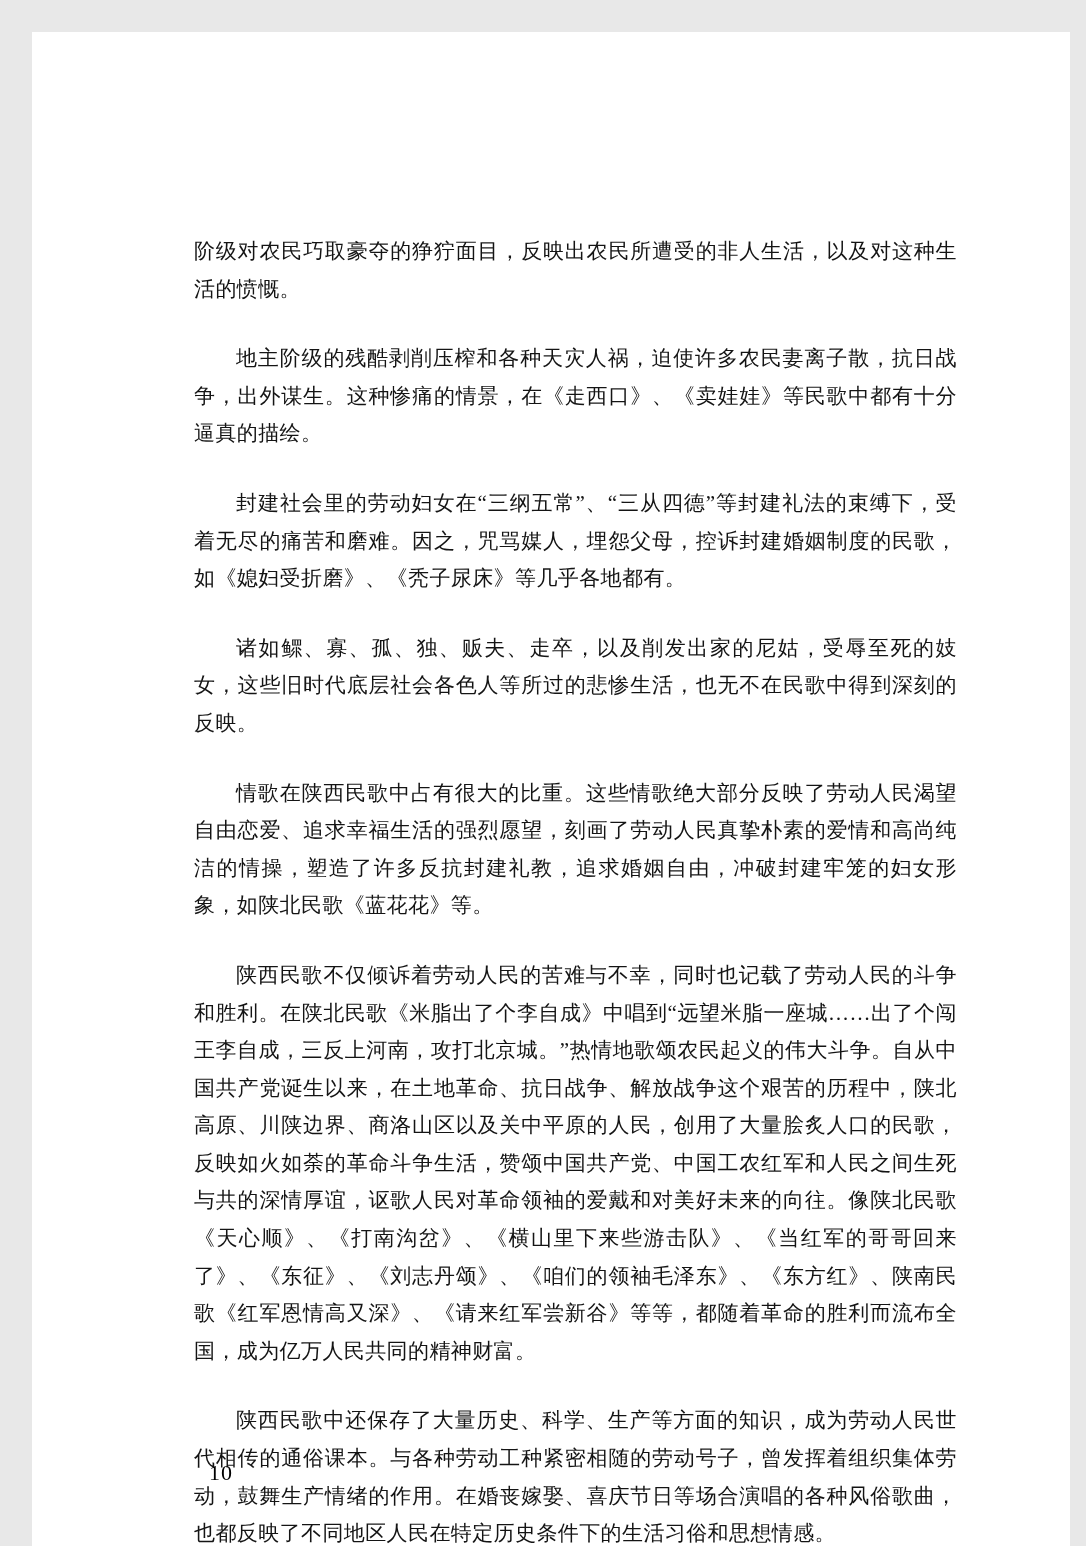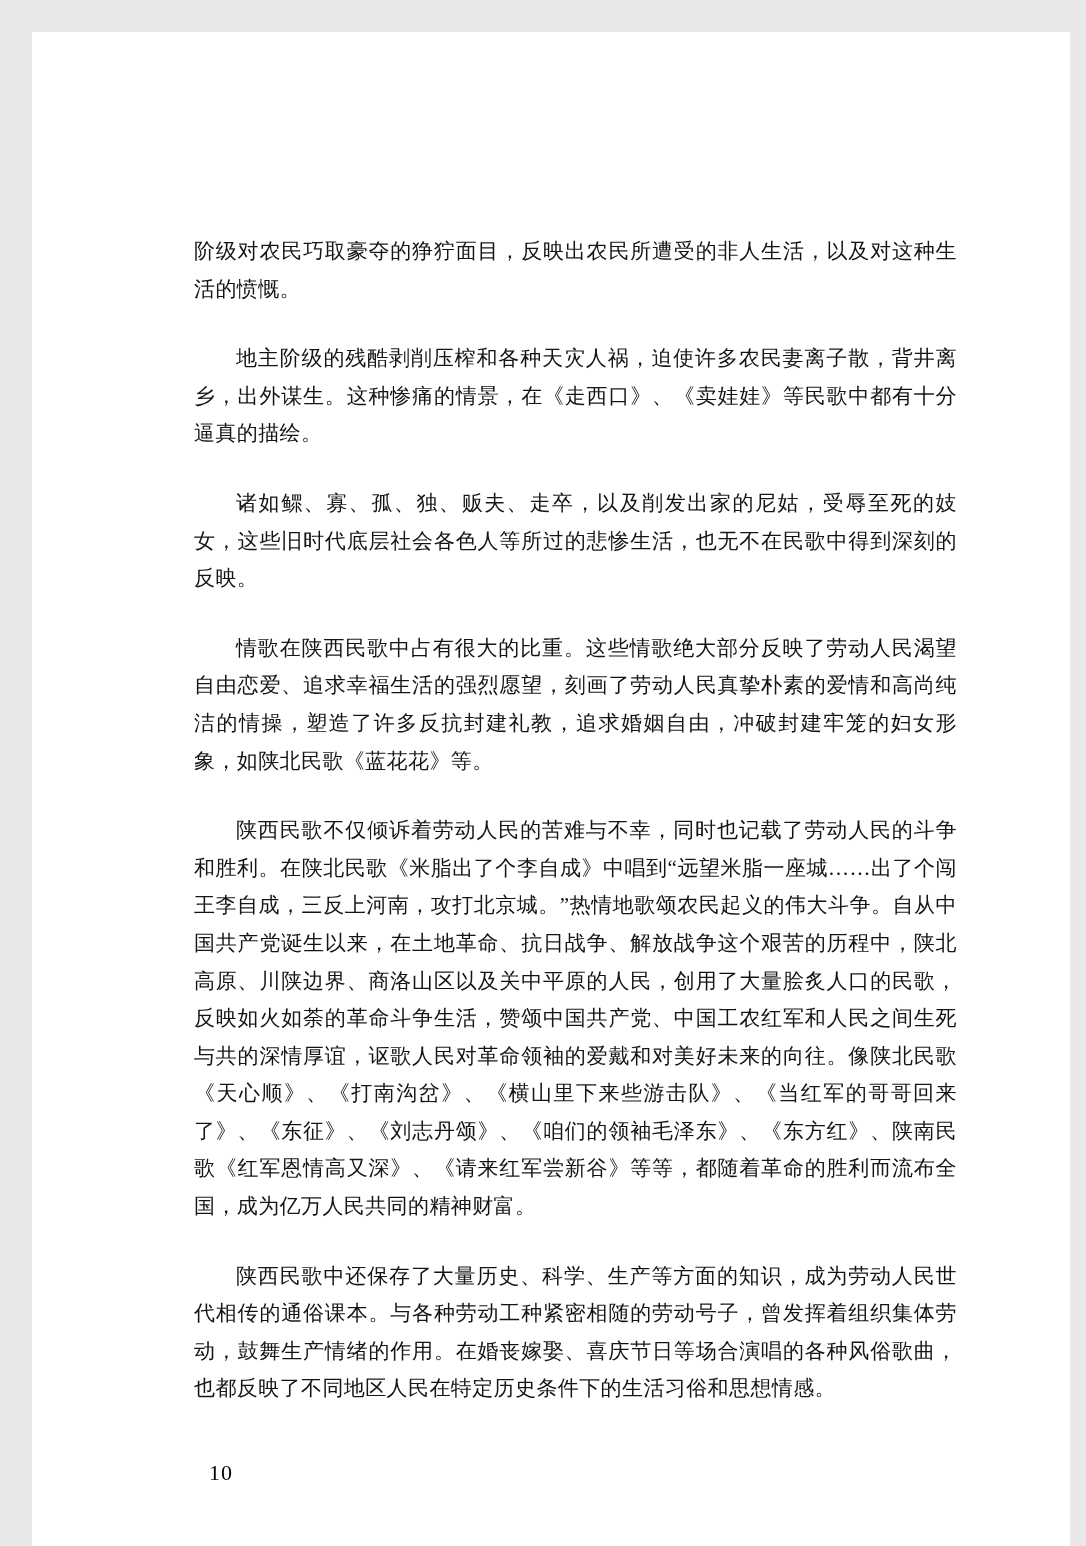--- a/index.html
+++ b/index.html
@@ -56,21 +56,22 @@
     font-size: 33px;
     font-family: "DejaVu Serif", serif;
   }
 </style>
 </head>
 <body>
 
 <div class="page">
   <div class="text-block">
     <p class="para no-indent">阶级对农民巧取豪夺的狰狞面目，反映出农民所遭受的非人生活，以及对这种生活的愤慨。</p>
-    <p class="para">地主阶级的残酷剥削压榨和各种天灾人祸，迫使许多农民妻离子散，背井离乡，出外谋生。这种惨痛的情景，在《走西口》、《卖娃娃》等民歌中都有十分逼真的描绘。</p>
+    <p class="para">地主阶级的残酷剥削压榨和各种天灾人祸，迫使许多农民妻离子散，抗日战争，出外谋生。这种惨痛的情景，在《走西口》、《卖娃娃》等民歌中都有十分逼真的描绘。</p>
+    <p class="para">封建社会里的劳动妇女在“三纲五常”、“三从四德”等封建礼法的束缚下，受着无尽的痛苦和磨难。因之，咒骂媒人，埋怨父母，控诉封建婚姻制度的民歌，如《媳妇受折磨》、《秃子尿床》等几乎各地都有。</p>
     <p class="para">诸如鳏、寡、孤、独、贩夫、走卒，以及削发出家的尼姑，受辱至死的妓女，这些旧时代底层社会各色人等所过的悲惨生活，也无不在民歌中得到深刻的反映。</p>
     <p class="para">情歌在陕西民歌中占有很大的比重。这些情歌绝大部分反映了劳动人民渴望自由恋爱、追求幸福生活的强烈愿望，刻画了劳动人民真挚朴素的爱情和高尚纯洁的情操，塑造了许多反抗封建礼教，追求婚姻自由，冲破封建牢笼的妇女形象，如陕北民歌《蓝花花》等。</p>
     <p class="para">陕西民歌不仅倾诉着劳动人民的苦难与不幸，同时也记载了劳动人民的斗争和胜利。在陕北民歌《米脂出了个李自成》中唱到“远望米脂一座城……出了个闯王李自成，三反上河南，攻打北京城。”热情地歌颂农民起义的伟大斗争。自从中国共产党诞生以来，在土地革命、抗日战争、解放战争这个艰苦的历程中，陕北高原、川陕边界、商洛山区以及关中平原的人民，创用了大量脍炙人口的民歌，反映如火如荼的革命斗争生活，赞颂中国共产党、中国工农红军和人民之间生死与共的深情厚谊，讴歌人民对革命领袖的爱戴和对美好未来的向往。像陕北民歌《天心顺》、《打南沟岔》、《横山里下来些游击队》、《当红军的哥哥回来了》、《东征》、《刘志丹颂》、《咱们的领袖毛泽东》、《东方红》、陕南民歌《红军恩情高又深》、《请来红军尝新谷》等等，都随着革命的胜利而流布全国，成为亿万人民共同的精神财富。</p>
     <p class="para">陕西民歌中还保存了大量历史、科学、生产等方面的知识，成为劳动人民世代相传的通俗课本。与各种劳动工种紧密相随的劳动号子，曾发挥着组织集体劳动，鼓舞生产情绪的作用。在婚丧嫁娶、喜庆节日等场合演唱的各种风俗歌曲，也都反映了不同地区人民在特定历史条件下的生活习俗和思想情感。</p>
   </div>
 
   <div class="page-number">10</div>
 
   <div class="watermark">qiyuexuexi.COM</div>
 </div>

